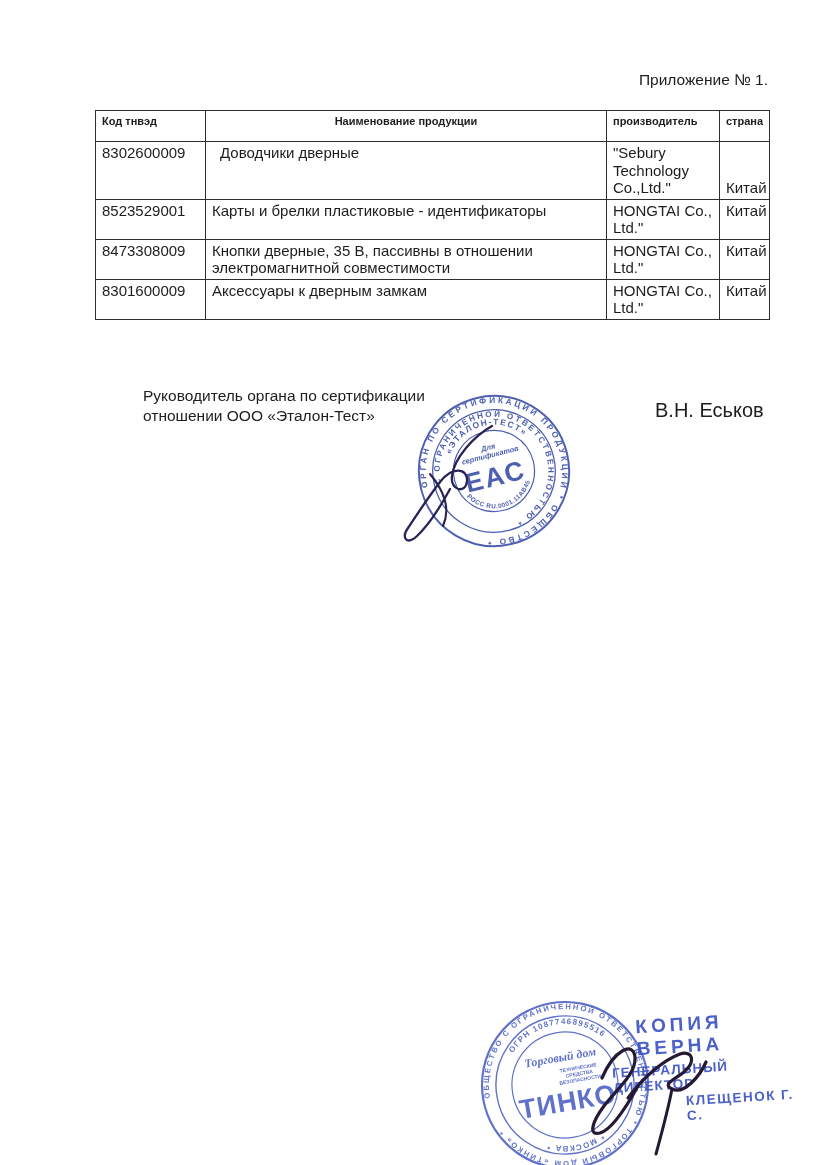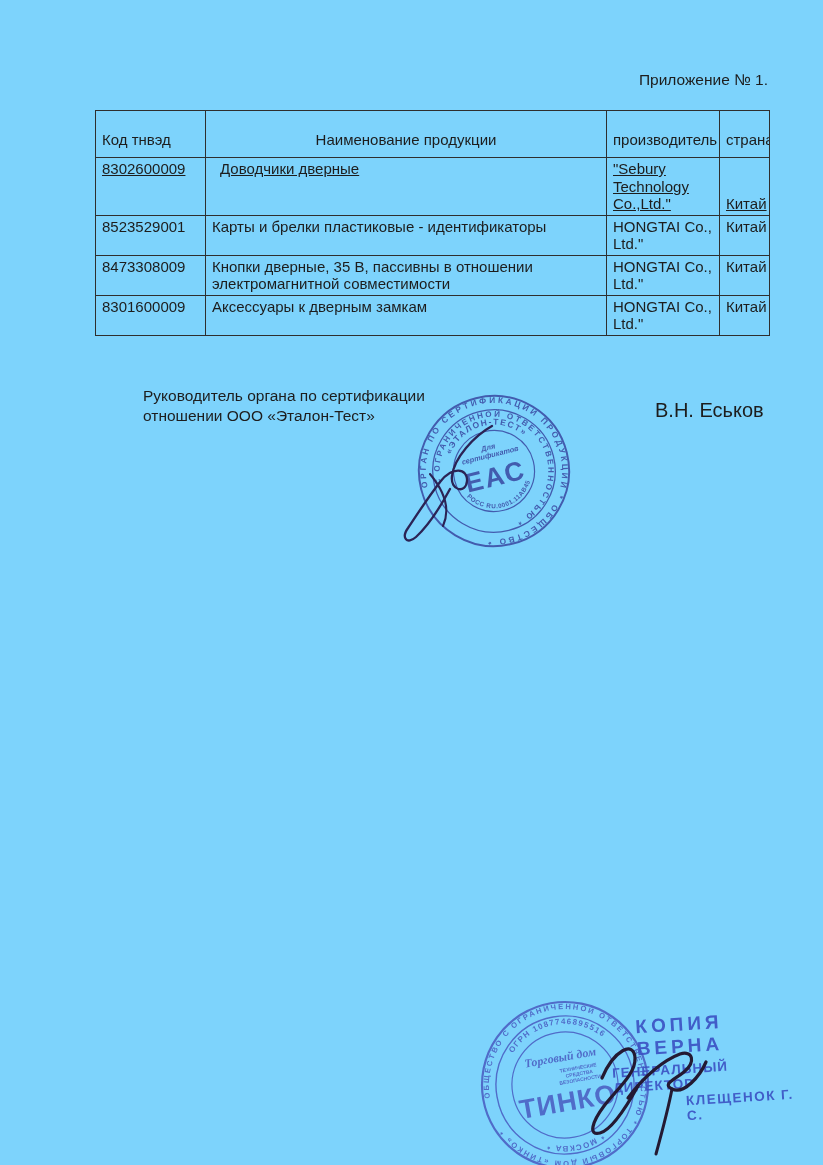--- a/index.html
+++ b/index.html
@@ -1,32 +1,32 @@
 <!DOCTYPE html>
 <html style="--stamp-eac: #3e52a8; --stamp-tinko: #4a5ec2; --stamp-copy: #3c53c4; --ink-eac: #2b2355; --ink-director: #241a33;"><head>
 <meta charset="utf-8">
 <style>
   html,body { margin:0; padding:0; background:#e8e8e8; }
   .page {
     position:relative; width:823px; height:1165px; margin:0 auto;
-    background:#7dd3fc; overflow:hidden;
+    background:#ffffff; overflow:hidden;
     font-family:"Liberation Sans", sans-serif; color:#1d1d1d;
   }
 
   
   .doc-title { position:absolute; top:71px; left:0; right:55px; text-align:right; font-size:15.5px; }
 
   
   table.products { position:absolute; left:95px; top:110px; width:674px;
     border-collapse:collapse; table-layout:fixed; }
   .products th, .products td { border:1.7px solid #2e2e2e; vertical-align:top; padding:2px 6px; overflow:hidden; }
-  .products thead th { font-size:15px; font-weight:normal; text-align:left; height:24px; padding-top:20px; }
+  .products thead th { font-size:11px; font-weight:bold; text-align:left; height:24px; padding-top:4px; }
   .products thead th.h-name { text-align:center; }
   .products td { font-size:15px; line-height:17.5px; }
-  .products tbody tr:nth-child(1) td { height:49px;text-decoration:underline; }
+  .products tbody tr:nth-child(1) td { height:49px; }
   .products tbody tr:nth-child(2) td { height:30px;margin-top:16px; }
   .products tbody tr:nth-child(3) td { height:32px; }
   .products tbody tr:nth-child(4) td { height:34px; }
   .products tbody tr:first-child td.cell-name { padding-left:14px; }
   .products td.v-bottom { vertical-align:bottom; }
 
   
   .sig-role { position:absolute; left:143px; top:386px; font-size:15.5px; line-height:19.5px; }
   .sig-name { position:absolute; left:655px; top:399px; font-size:20px; }
 

